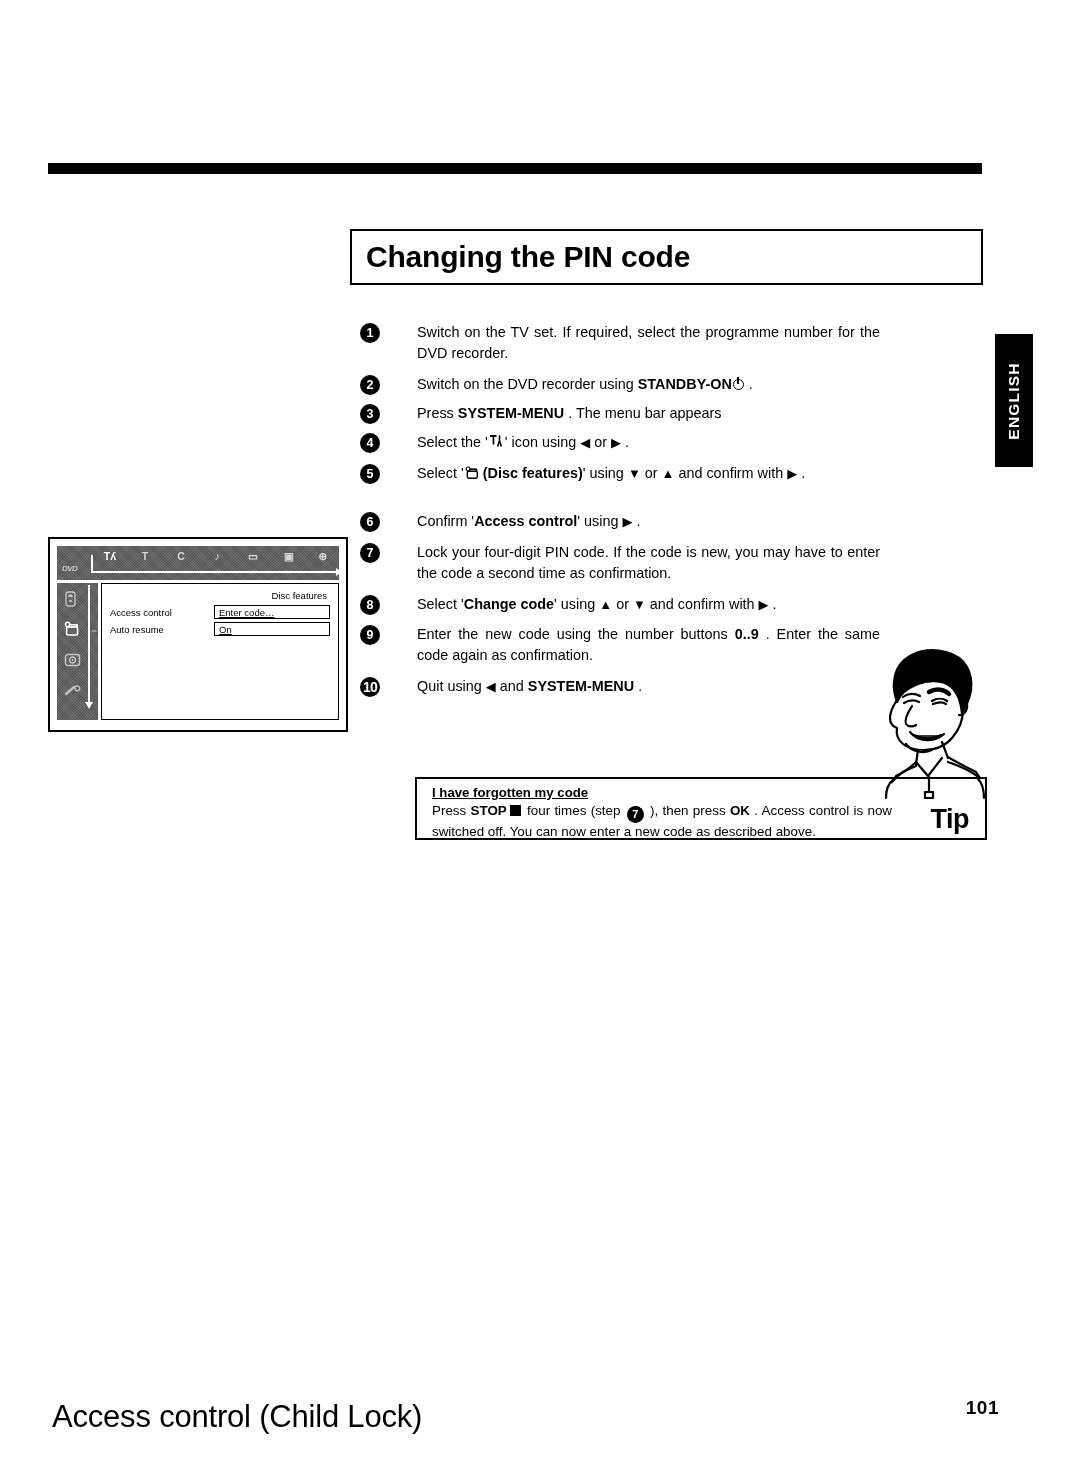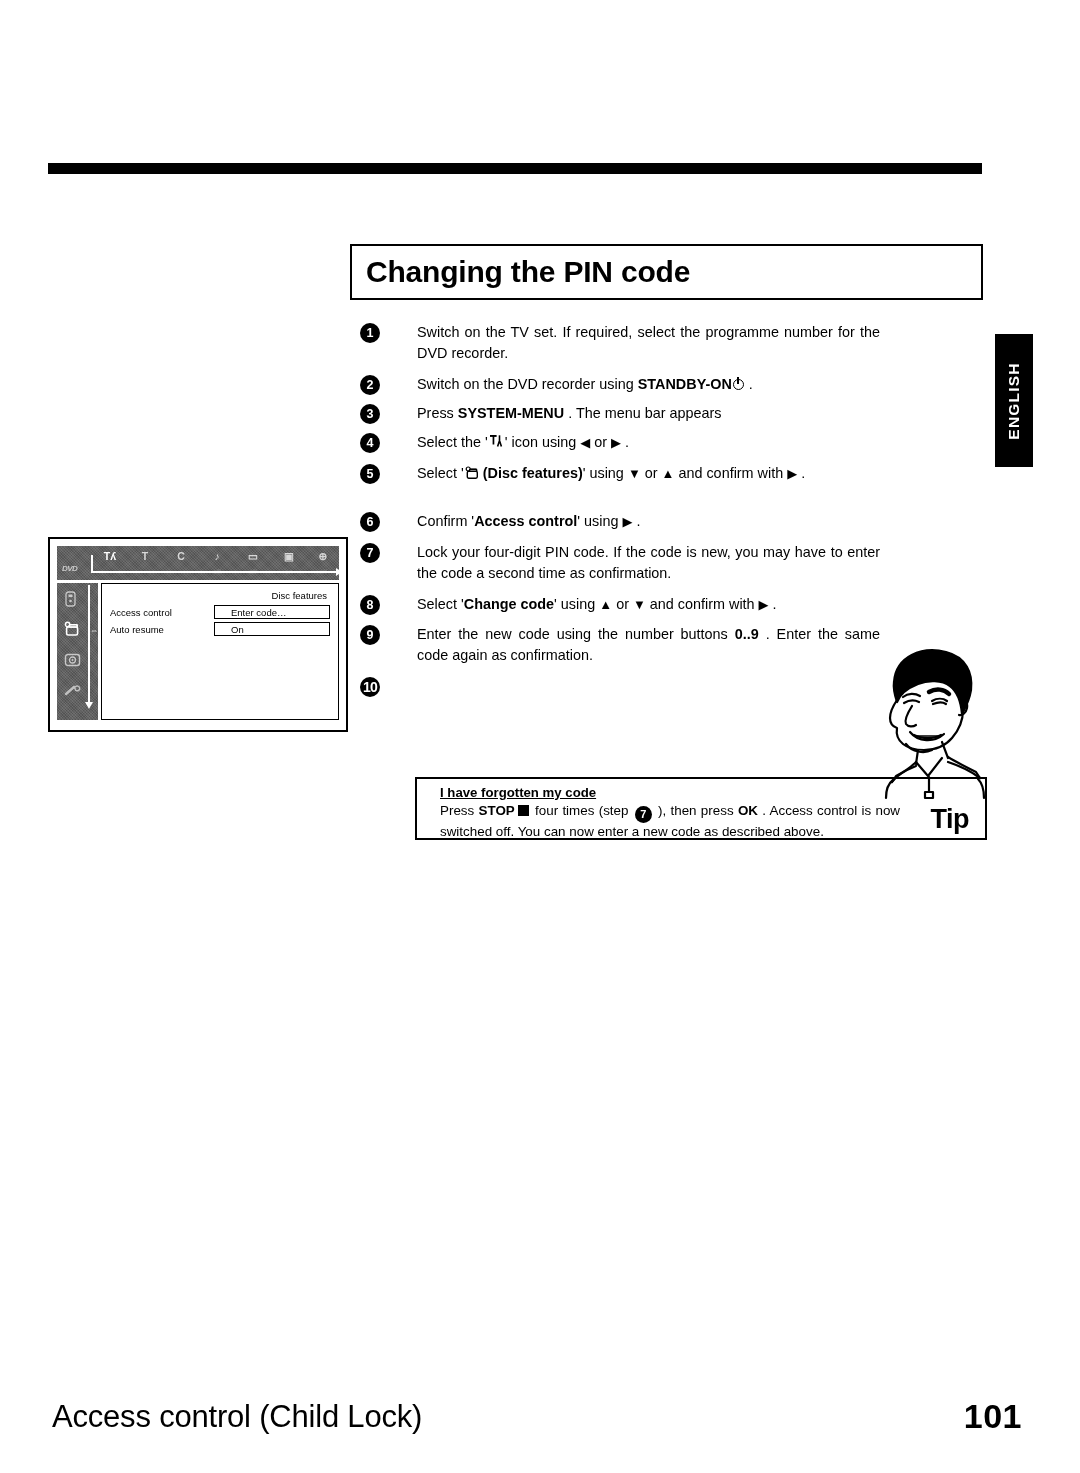--- a/index.html
+++ b/index.html
@@ -47,21 +47,20 @@
   }
 
   
   .title-box {
     position: absolute;
     left: 350px; top: 229px;
     width: 633px; height: 56px;
     border: 2.5px solid #000;
     display: flex;
     align-items: center;
-    margin-top: 15px;
   }
   .title-box h1 {
     margin: 0;
     padding-left: 14px;
     font-size: 30px;
     font-weight: bold;
     letter-spacing: -0.2px;
     line-height: 1;
   }
 
@@ -163,21 +162,21 @@
     vertical-align: -3px;
     margin: 0 2px;
   }
 
   
   .tip-box {
     position: absolute;
     left: 415px; top: 777px;
     width: 572px; height: 63px;
     border: 2.5px solid #000;
-    padding: 5px 9px 4px 23px;
+    padding: 5px 9px 4px 15px;
   }
   .tip-title {
     font-size: 13.2px;
     font-weight: bold;
     text-decoration: underline;
     line-height: 17px;
     margin-bottom: 1px;
   }
   .tip-body {
     font-size: 13.4px;
@@ -331,37 +330,38 @@
   .prow {
     display: flex;
     align-items: center;
     margin-bottom: 3px;
     font-size: 9.5px;
   }
   .plabel { width: 104px; }
   .pval {
     flex: 1;
     border: 1.4px solid #000;
-    padding: 0px 16px;
+    padding: 0px 4px;
     height: 14px;
     line-height: 13px;
     font-size: 9.5px;
+    text-decoration: underline;
   }
 
   
   .footer-text {
     position: absolute;
     left: 52px; top: 1399px;
     font-size: 31px;
     letter-spacing: -0.2px;
   }
   .footer-page {
     position: absolute;
-    right: 58px; top: 1397px;
-    font-size: 34px;
+    right: 81px; top: 1397px;
+    font-size: 19px;
     font-weight: bold;
     letter-spacing: 0.5px;
     text-align: right;
   }
 </style>
 </head>
 <body>
 
 <div class="top-rule"></div>
 
@@ -425,20 +425,21 @@
     <div class="step-text nojust"><span>Select '</span><span class="bi">Change code</span><span>' using </span><span class="ar">▲</span><span> or </span><span class="ar">▼</span><span> and confirm with </span><span class="ar">▶</span><span> .</span></div>
   </div>
 
   <div class="step" style="margin-bottom:11px;">
     <div class="badge">9</div>
     <div class="step-text"><span>Enter the new code using the number buttons </span><span class="b">0..9</span><span> . Enter the same code again as confirmation.</span></div>
   </div>
 
   <div class="step">
     <div class="badge ten">10</div>
+    <div class="step-text nojust"><span>Quit using </span><span class="ar">◀</span><span> and </span><span class="b">SYSTEM-MENU</span><span> .</span></div>
   </div>
 
 </div>
 
 <div class="tip-mascot">
   <svg width="122" height="160" viewBox="0 0 122 160">
     <g fill="none" stroke="#000" stroke-width="2.2" stroke-linecap="round" stroke-linejoin="round">
 
       <path d="M22 42 C24 16 50 6 74 12 C94 17 101 33 99 50 C97 62 92 70 90 74
                C89 62 86 52 78 46 C70 40 56 40 46 44 C36 48 28 54 25 62

